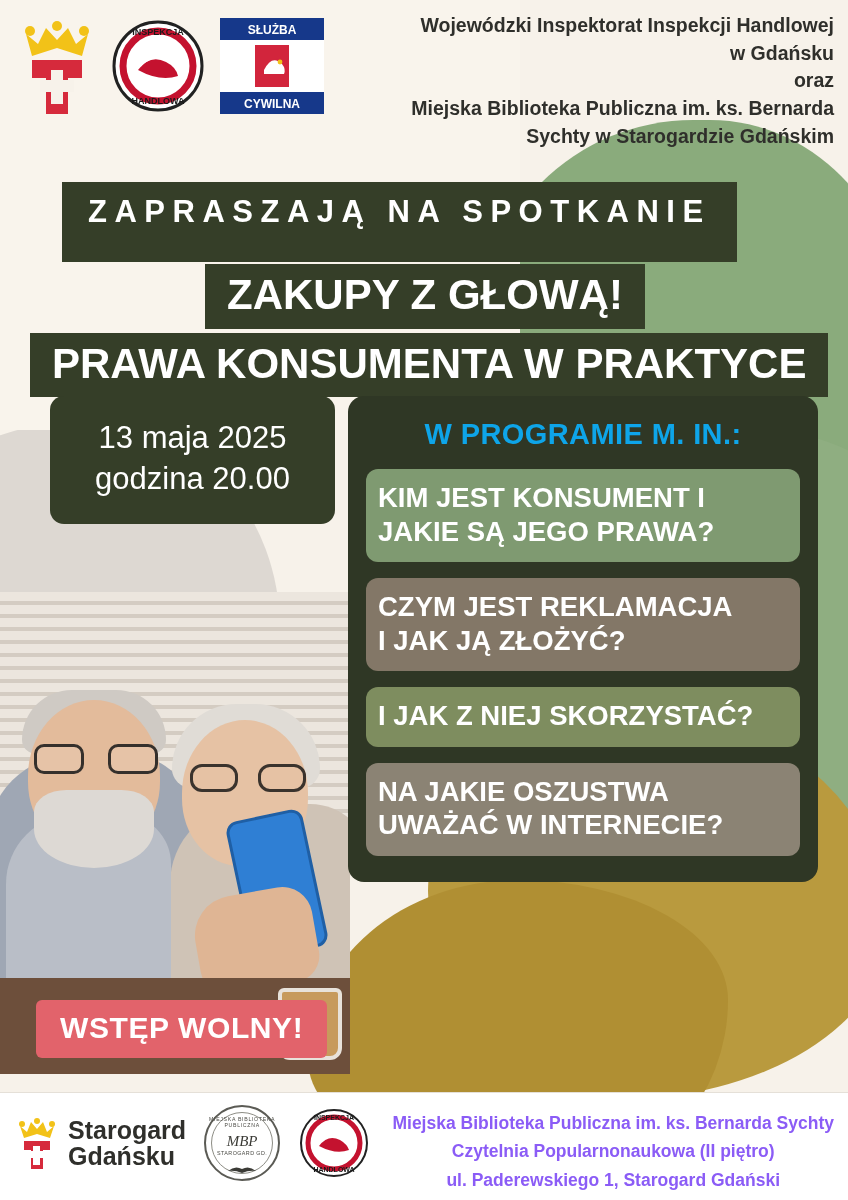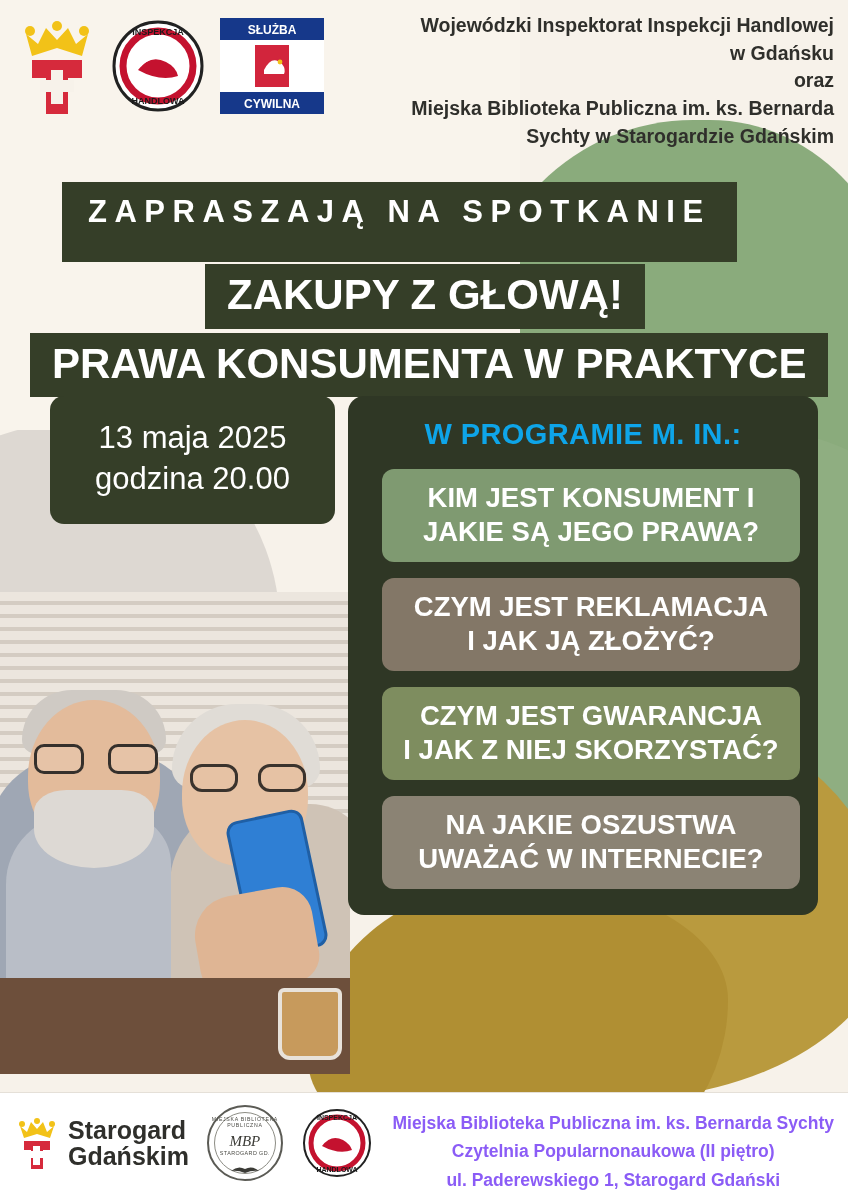--- a/index.html
+++ b/index.html
@@ -179,24 +179,22 @@
     text-align: center;
     letter-spacing: 0.4px;
     margin-bottom: 18px;
   }
   .program-item {
     border-radius: 12px;
     color: #ffffff;
     font-weight: bold;
     font-size: 27.5px;
     line-height: 1.22;
-    text-align: center;
     padding: 12px 12px 14px 12px;
     margin-bottom: 16px;
-    margin-left: 16px;
   }
   .program-item:last-child { margin-bottom: 0; }
   .pi-green { background: #7f9a71; }
   .pi-brown { background: #837767; }
   .pi-olive { background: #7e8d5f; }
   .pi-taupe { background: #8b8374; }
 
   
   .photo {
     position: absolute;
@@ -507,21 +505,20 @@
 
     <div class="program-item pi-green">
       <div>KIM JEST KONSUMENT I</div>
       <div>JAKIE SĄ JEGO PRAWA?</div>
     </div>
     <div class="program-item pi-brown">
       <div>CZYM JEST REKLAMACJA</div>
       <div>I JAK JĄ ZŁOŻYĆ?</div>
     </div>
     <div class="program-item pi-olive">
-      <div>CZYM JEST GWARANCJA</div>
       <div>I JAK Z NIEJ SKORZYSTAĆ?</div>
     </div>
     <div class="program-item pi-taupe">
       <div>NA JAKIE OSZUSTWA</div>
       <div>UWAŻAĆ W INTERNECIE?</div>
     </div>
   </div>
 
   <div class="photo">
     <div class="blinds"></div>
@@ -540,39 +537,40 @@
     <div class="man-glasses">
       <span class="lens l"></span>
         <span class="lens r"></span>
     </div>
     <div class="phone"></div>
     <div class="hand"></div>
     <div class="table"></div>
     <div class="cup"></div>
   </div>
 
+  <div class="free-badge">WSTĘP WOLNY!</div>
 
   <div class="footer">
     <div class="footer-logos">
 
       <div class="sg-logo">
         <div class="sg-crown">
           <svg viewBox="0 0 42 52" width="42" height="52" aria-hidden="true">
             <path d="M4 9 L8 21 L21 17 L34 21 L38 9 L31 15 L27 5 L21 12 L15 5 L11 15 Z" fill="#f2c218"></path>
             <circle cx="6" cy="7" r="3" fill="#f2c218"></circle>
             <circle cx="21" cy="4" r="3" fill="#f2c218"></circle>
             <circle cx="36" cy="7" r="3" fill="#f2c218"></circle>
             <path d="M8 24 L34 24 L34 33 L27 33 L27 52 L15 52 L15 33 L8 33 Z" fill="#d62a3c"></path>
             <rect x="17" y="29" width="7" height="19" fill="#ffffff"></rect>
             <rect x="12" y="34" width="18" height="7" fill="#ffffff"></rect>
           </svg>
         </div>
         <div class="sg-text">
           <div>Starogard</div>
-          <div>Gdańskim</div>
+          <div>Gdańsku</div>
         </div>
       </div>
 
       <div class="mbp-seal">
         <div class="seal-ring"></div>
         <div class="seal-top">MIEJSKA BIBLIOTEKA PUBLICZNA</div>
         <div class="seal-main">MBP</div>
         <div class="seal-sub">STAROGARD GD.</div>
         <div class="seal-book">
           <svg viewBox="0 0 30 12" width="30" height="12" aria-hidden="true">

